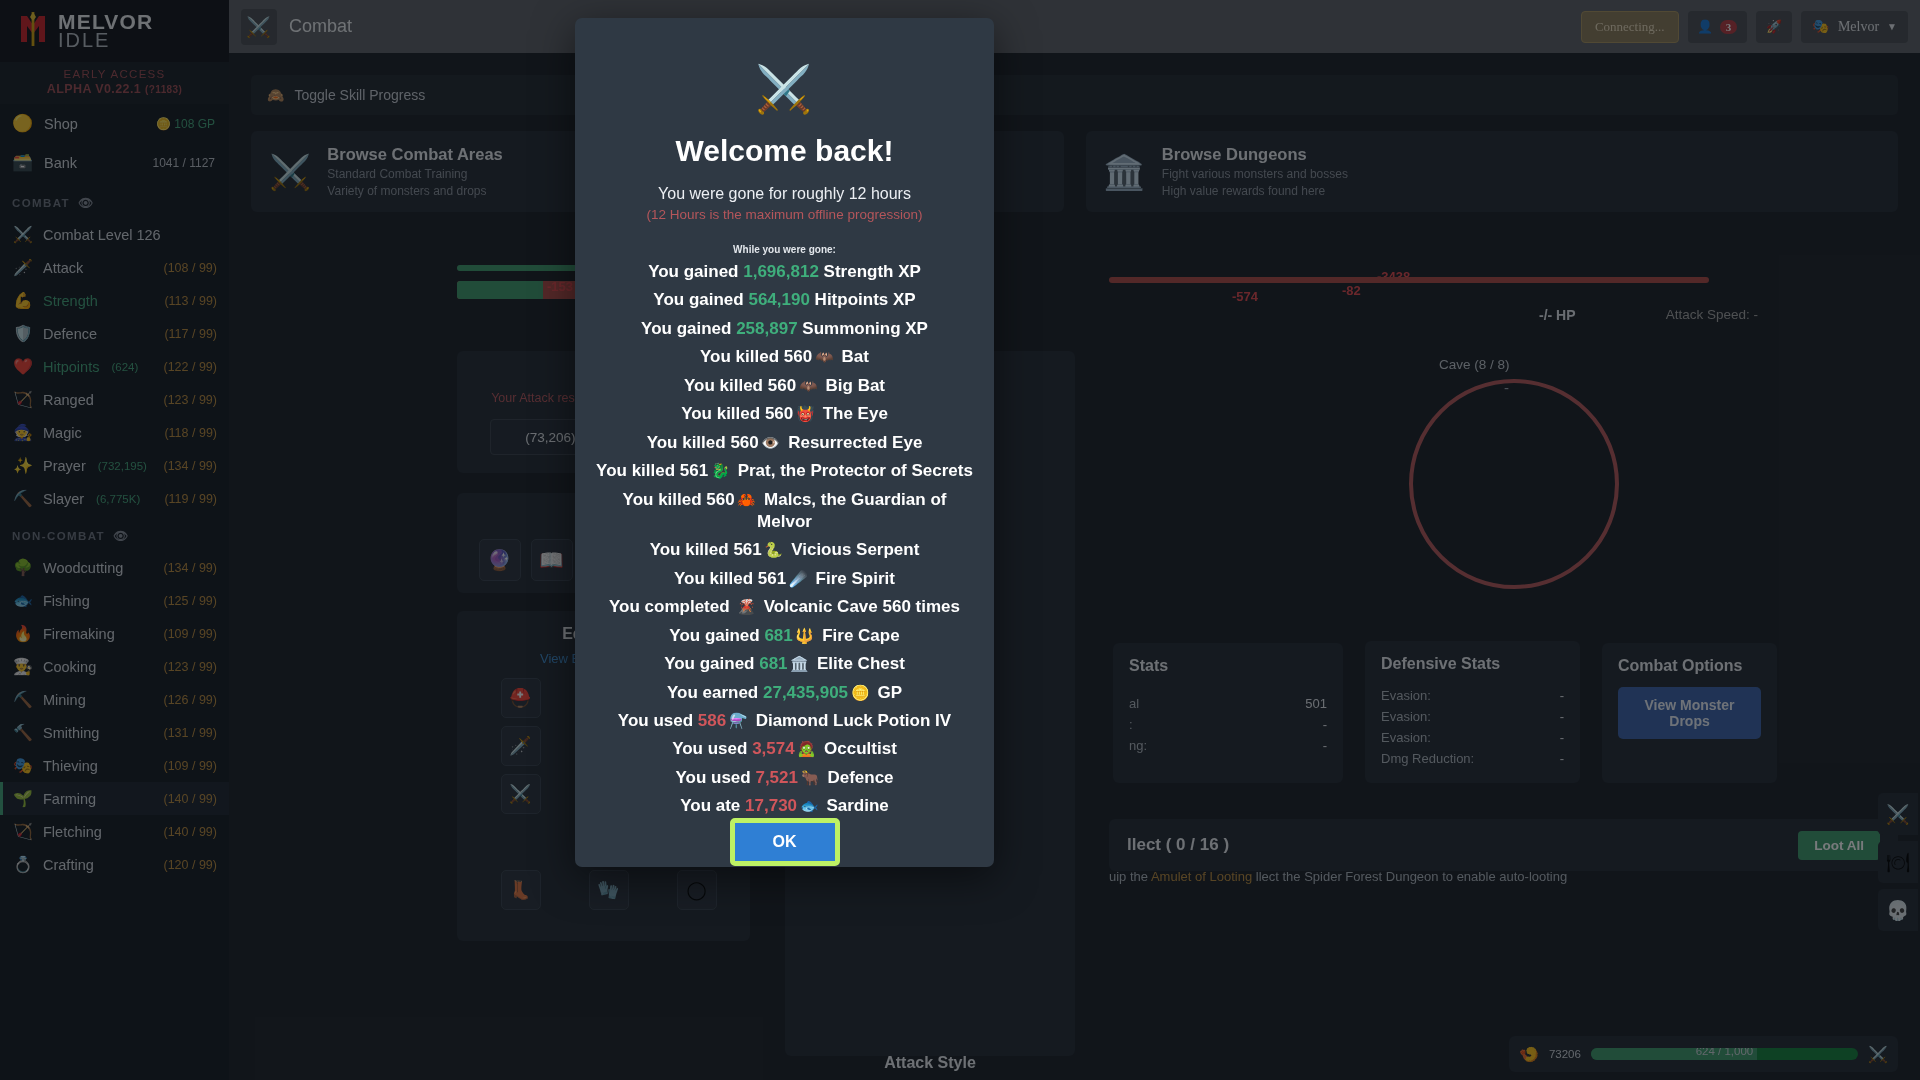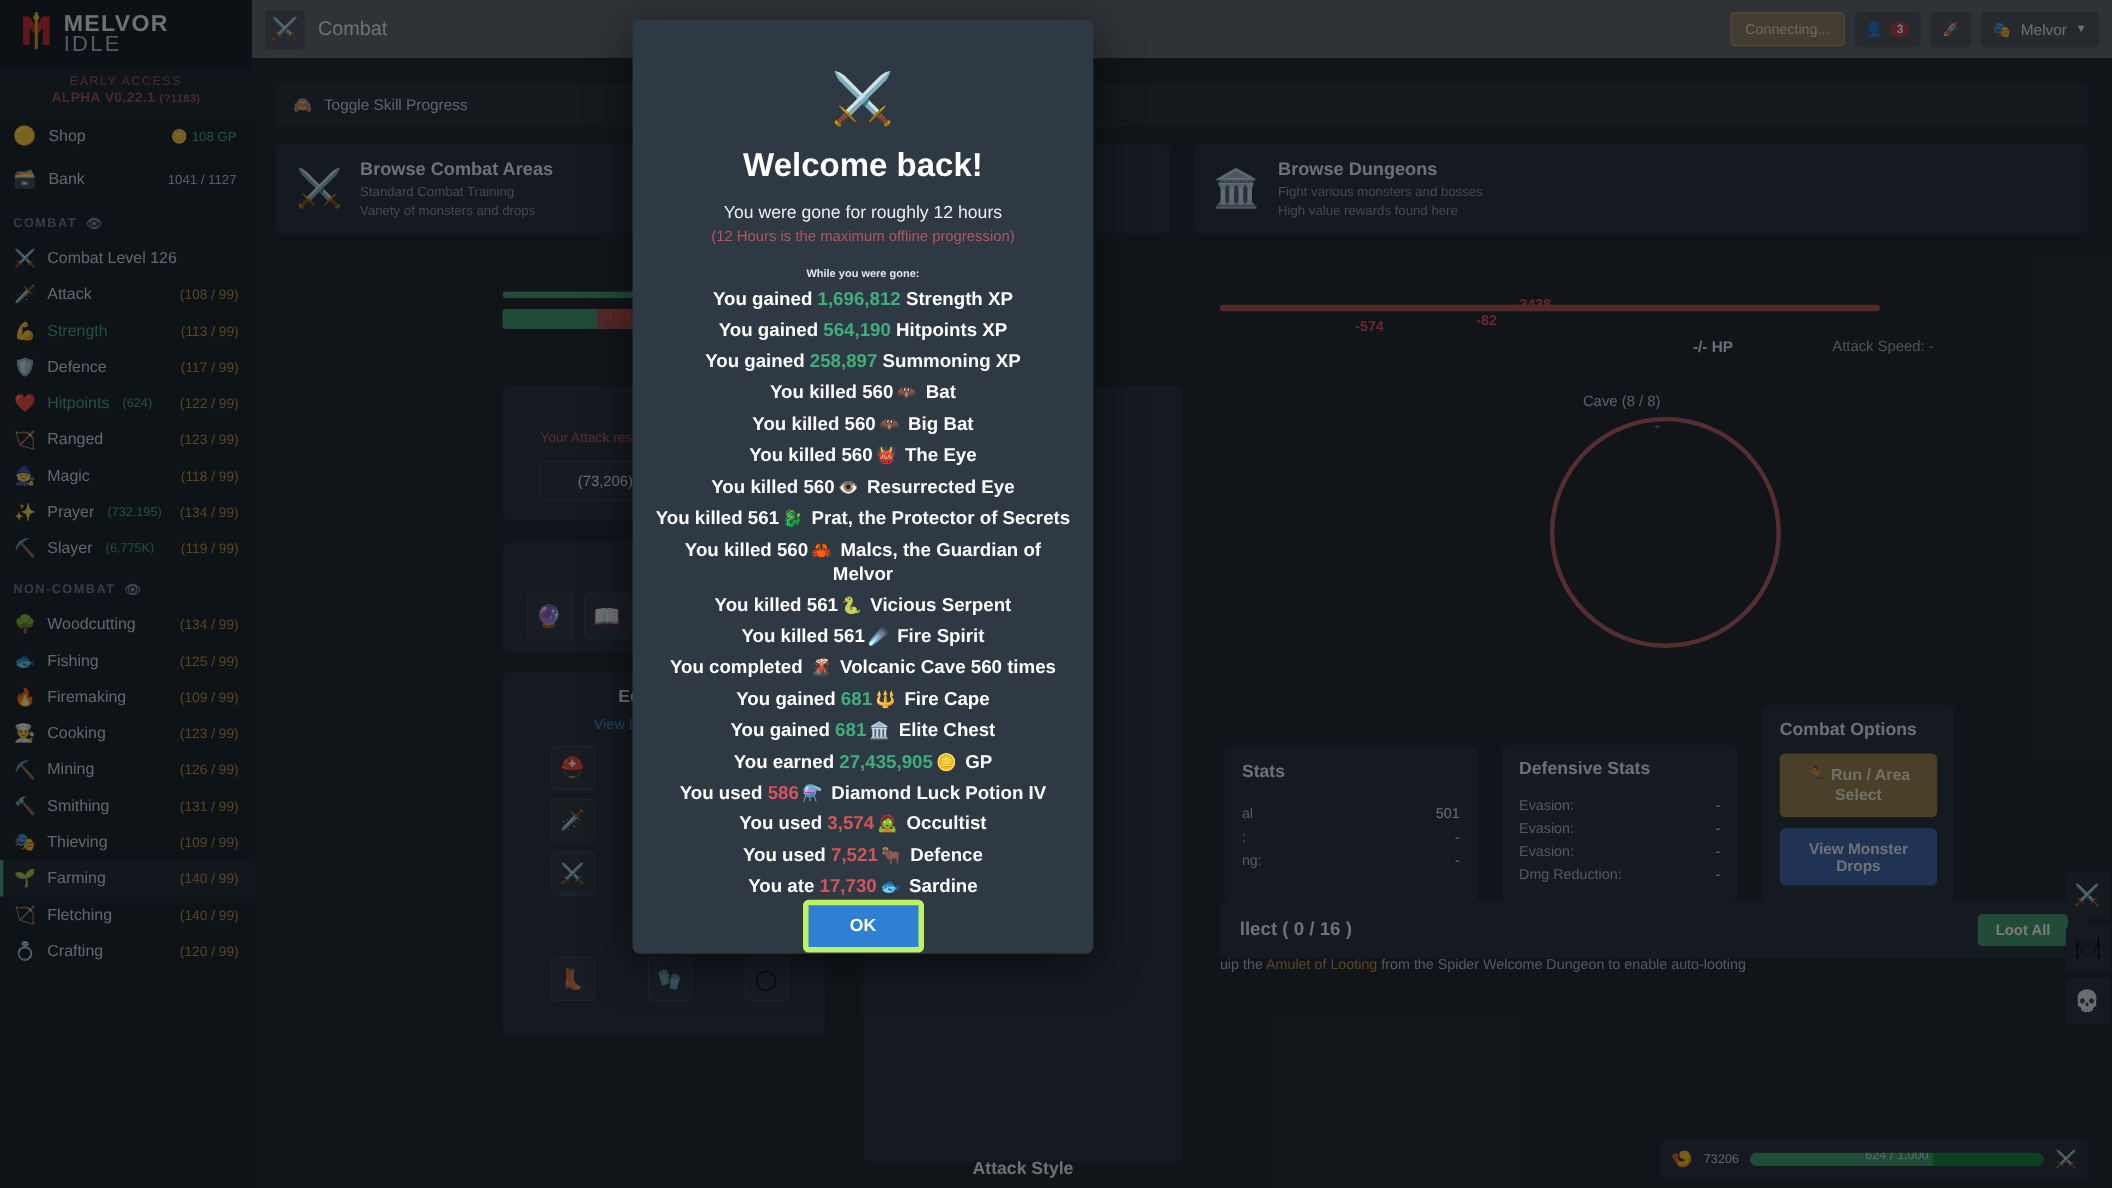--- a/index.html
+++ b/index.html
@@ -62,21 +62,21 @@
   
   #topbar {
     position:absolute; left:229px; top:0; right:0; height:53px;
     background:#5d6066; display:flex; align-items:center; padding:0 12px;
   }
   .tb-icon-box {
     width:36px; height:36px; border-radius:4px; background:#4a4d53;
     display:flex; align-items:center; justify-content:center; font-size:20px; margin-right:12px;
   }
   .tb-title { color:#e9ebee; font-size:18px; font-weight:500; }
-  .tb-right { margin-left:auto; display:flex; align-items:center; gap:9px; }
+  .tb-right { margin-left:auto; display:flex; align-items:center; gap:9px;font-family:Liberation Serif, serif; }
   .conn-btn {
     background:#8a7a5a; color:#e7d9bb; border:1px solid #a8935f;
     border-radius:4px; padding:7px 13px; font-size:13px; cursor:pointer;
   }
   .pill {
     background:#4a4d53; border-radius:4px; height:32px; padding:0 10px;
     display:flex; align-items:center; gap:6px; color:#d8dade; font-size:13px; cursor:pointer;
   }
   .badge-red {
     background:#b33b40; color:#fff; border-radius:9px; font-size:11px;
@@ -562,34 +562,30 @@
               <span class="v">-</span>
             </div>
             <div class="sc-row">
               <span>Dmg Reduction:</span>
               <span class="v">-</span>
             </div>
           </div>
       </div>
       <div class="stat-card" style="width:175px">
         <div class="sc-title">Combat Options</div>
-        <div class="btn-run">
-          <span>🏃</span>
-          <span>Run / Area Select</span>
-        </div>
         <div class="btn-drops">View Monster Drops</div>
       </div>
     </div>
 
     <div class="loot-bar">
       <div class="loot-title">llect ( 0 / 16 )</div>
       <div class="btn-lootall">Loot All</div>
     </div>
     <div class="loot-note">
-      <span>uip the </span><span class="amu">Amulet of Looting</span><span> from the Spider Welcome Dungeon to enable auto-looting</span>
+      <span>uip the </span><span class="amu">Amulet of Looting</span><span> llect the Spider Forest Dungeon to enable auto-looting</span>
     </div>
 
     <div class="bottom-bar">
       <span>🍤</span>
       <span style="color:#cfd4da;font-size:11.5px">73206</span>
       <div class="bb-mini">
         <div class="g"></div>
         <span class="bb-txt">624 / 1,000</span>
       </div>
       <span>⚔️</span>

